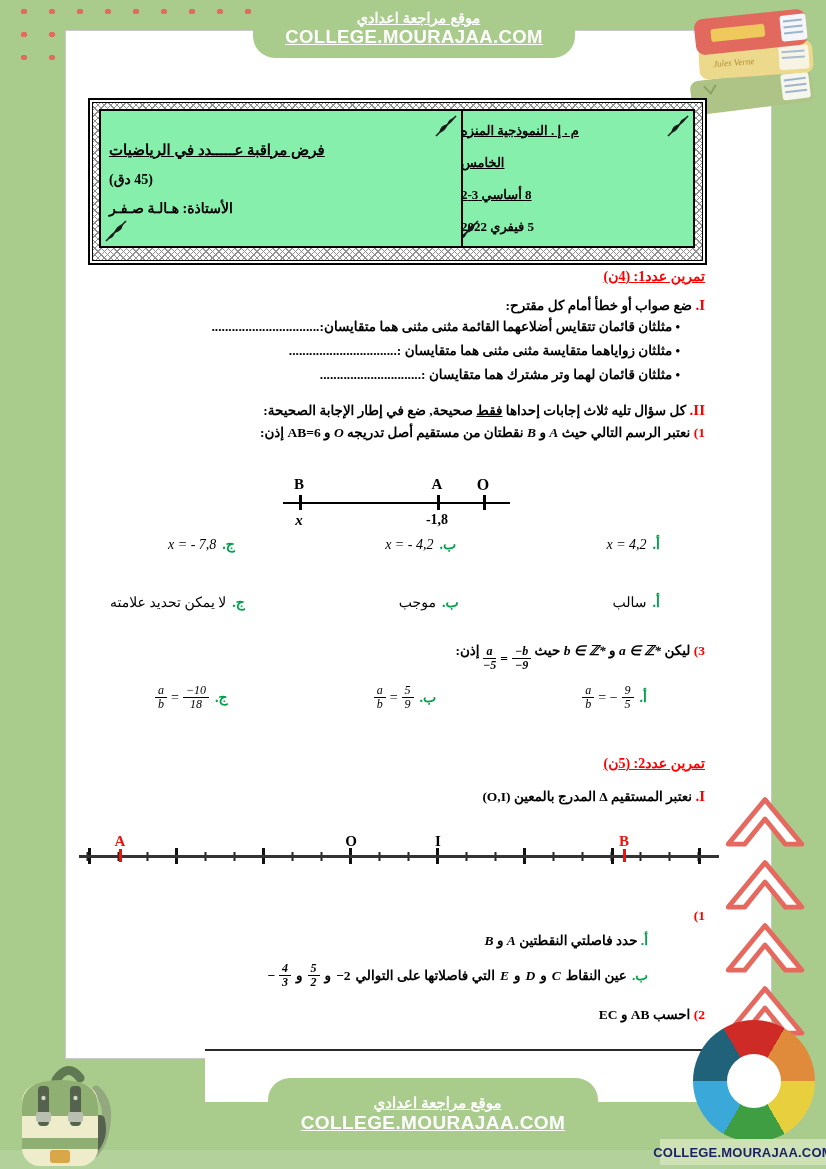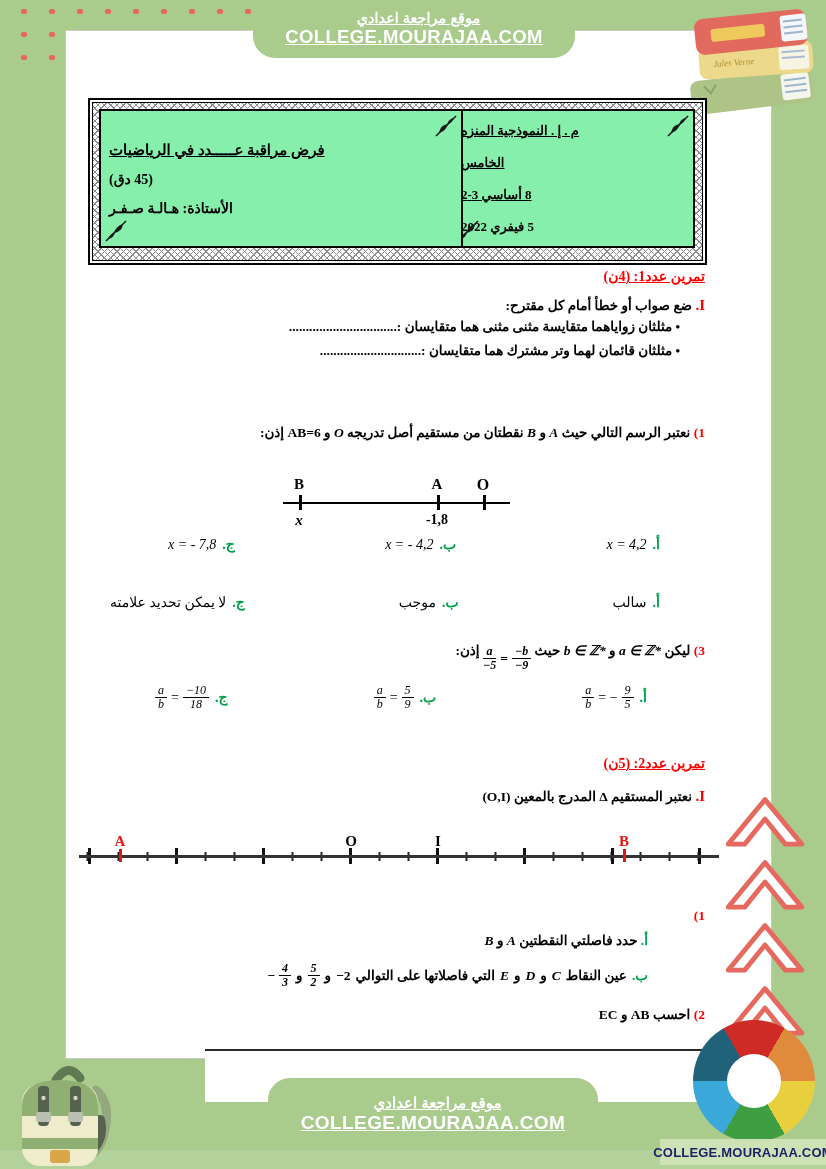--- a/index.html
+++ b/index.html
@@ -168,24 +168,31 @@
   </div>
 
   <div class="abs ar title-red" style="right:121px;top:268px">تمرين عدد1: (4ن)</div>
 
   <div class="abs ar" style="right:121px;top:297px">
     <span class="roman">I.</span>
     <span>ضع صواب أو خطأ أمام كل مقترح:</span>
   </div>
 
   <div class="abs" style="right:146px;top:318px">
+    <div class="ar bullet" style="margin-bottom:7px">مثلثان قائمان تتقايس أضلاعهما القائمة مثنى مثنى هما متقايسان:................................</div>
     <div class="ar bullet" style="margin-bottom:7px">مثلثان زواياهما متقايسة مثنى مثنى هما متقايسان :................................</div>
     <div class="ar bullet" style="margin-bottom:7px">مثلثان قائمان لهما وتر مشترك هما متقايسان :..............................</div>
   </div>
 
+  <div class="abs ar" style="right:121px;top:402px">
+    <span class="roman">II.</span>
+    <span>كل سؤال تليه ثلاث إجابات إحداها</span>
+    <span class="u">فقط</span>
+    <span>صحيحة, ضع في إطار الإجابة الصحيحة:</span>
+  </div>
 
   <div class="abs ar" style="right:121px;top:424px">
     <span class="red">1)</span>
     <span>نعتبر الرسم التالي حيث</span>
     <span class="m">A</span>
     <span>و</span>
     <span class="m">B</span>
     <span>نقطتان من مستقيم أصل تدريجه</span>
     <span class="m">O</span>
     <span>و</span>

